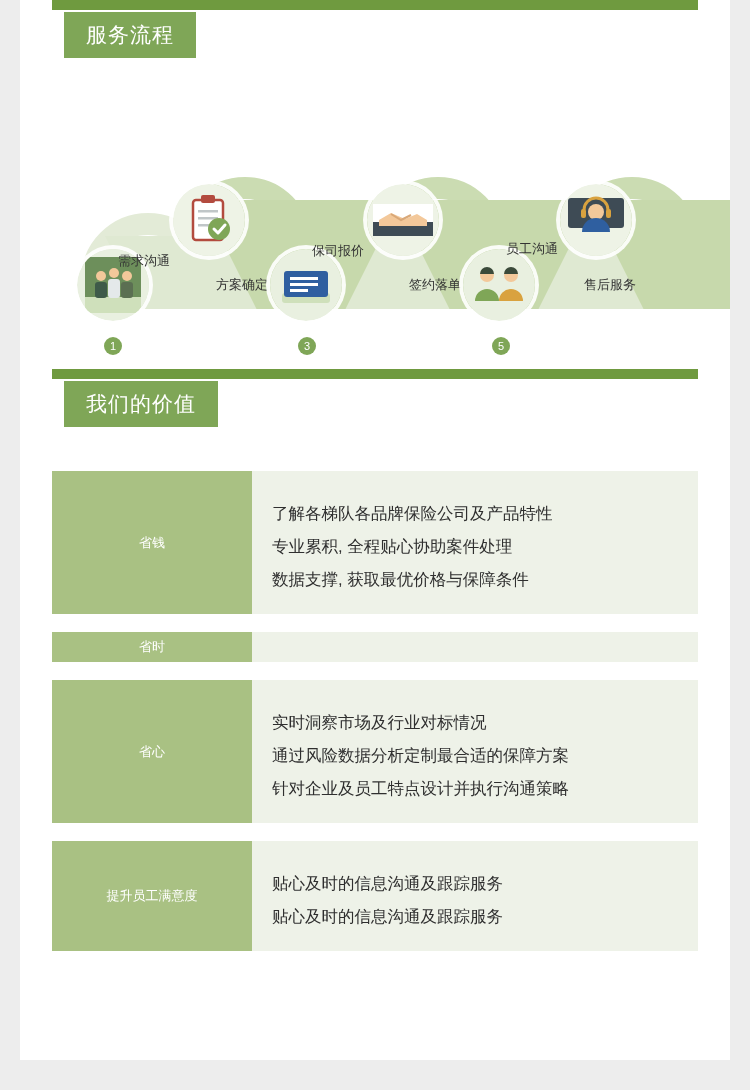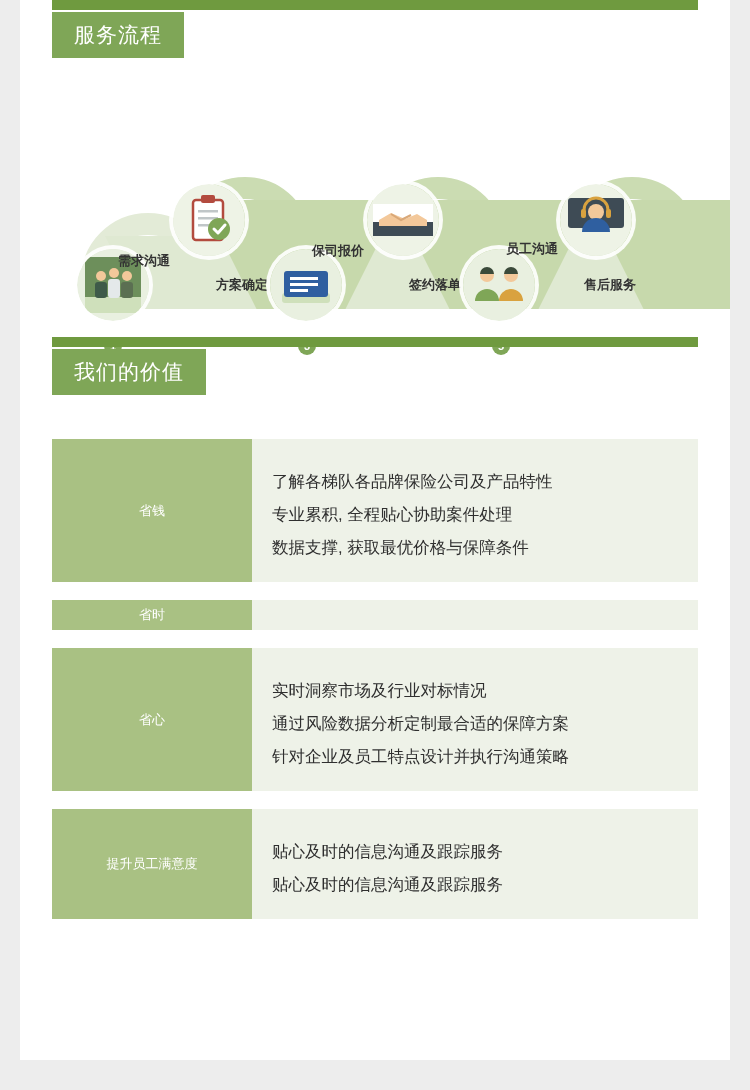--- a/index.html
+++ b/index.html
@@ -30,39 +30,38 @@
   .section-bar {
     position: absolute;
     left: 0;
     top: 0;
     right: 0;
     height: 10px;
     background: #6f9a3f;
   }
   .section-title {
     position: absolute;
-    left: 0;
+    left: 12px;
     top: 12px;
     height: 46px;
     line-height: 46px;
     padding: 0 22px;
     background: #7fa657;
     color: #ffffff;
     font-size: 21px;
     letter-spacing: 1px;
     font-weight: normal;
     white-space: nowrap;
   }
 
   
   .flow {
     position: relative;
     margin: 26px 8px 0 0;
     height: 225px;
-    font-weight: bold;
   }
   .flow-svg {
     position: absolute;
     left: 0;
     top: 0;
   }
   .flow-node {
     position: absolute;
     width: 72px;
     height: 72px;
@@ -228,21 +227,21 @@
         <circle cx="36" cy="28" r="8" fill="#f3c89a"></circle>
         <path d="M22,48 a14,14 0 0 1 28,0 z" fill="#2f5fa0"></path>
         <path d="M24,26 a12,12 0 0 1 24,0" fill="none" stroke="#d9a23f" stroke-width="3"></path>
         <rect x="21" y="25" width="5" height="9" rx="2" fill="#d9a23f"></rect>
         <rect x="46" y="25" width="5" height="9" rx="2" fill="#d9a23f"></rect>
       </svg>
     </div>
     <div class="flow-label" style="left:564px; top:192px;text-align:center;">售后服务</div>
   </div>
 
-  <div class="section-head" style="margin-top:28px;padding-left:9px;">
+  <div class="section-head" style="margin-top:60px;padding-left:9px;">
     <div class="section-bar"></div>
     <div class="section-title">我们的价值</div>
   </div>
 
   <div class="values">
 
     <div class="value-row">
       <div class="value-key">省钱</div>
       <div class="value-body">
         <div class="value-line">了解各梯队各品牌保险公司及产品特性</div>

